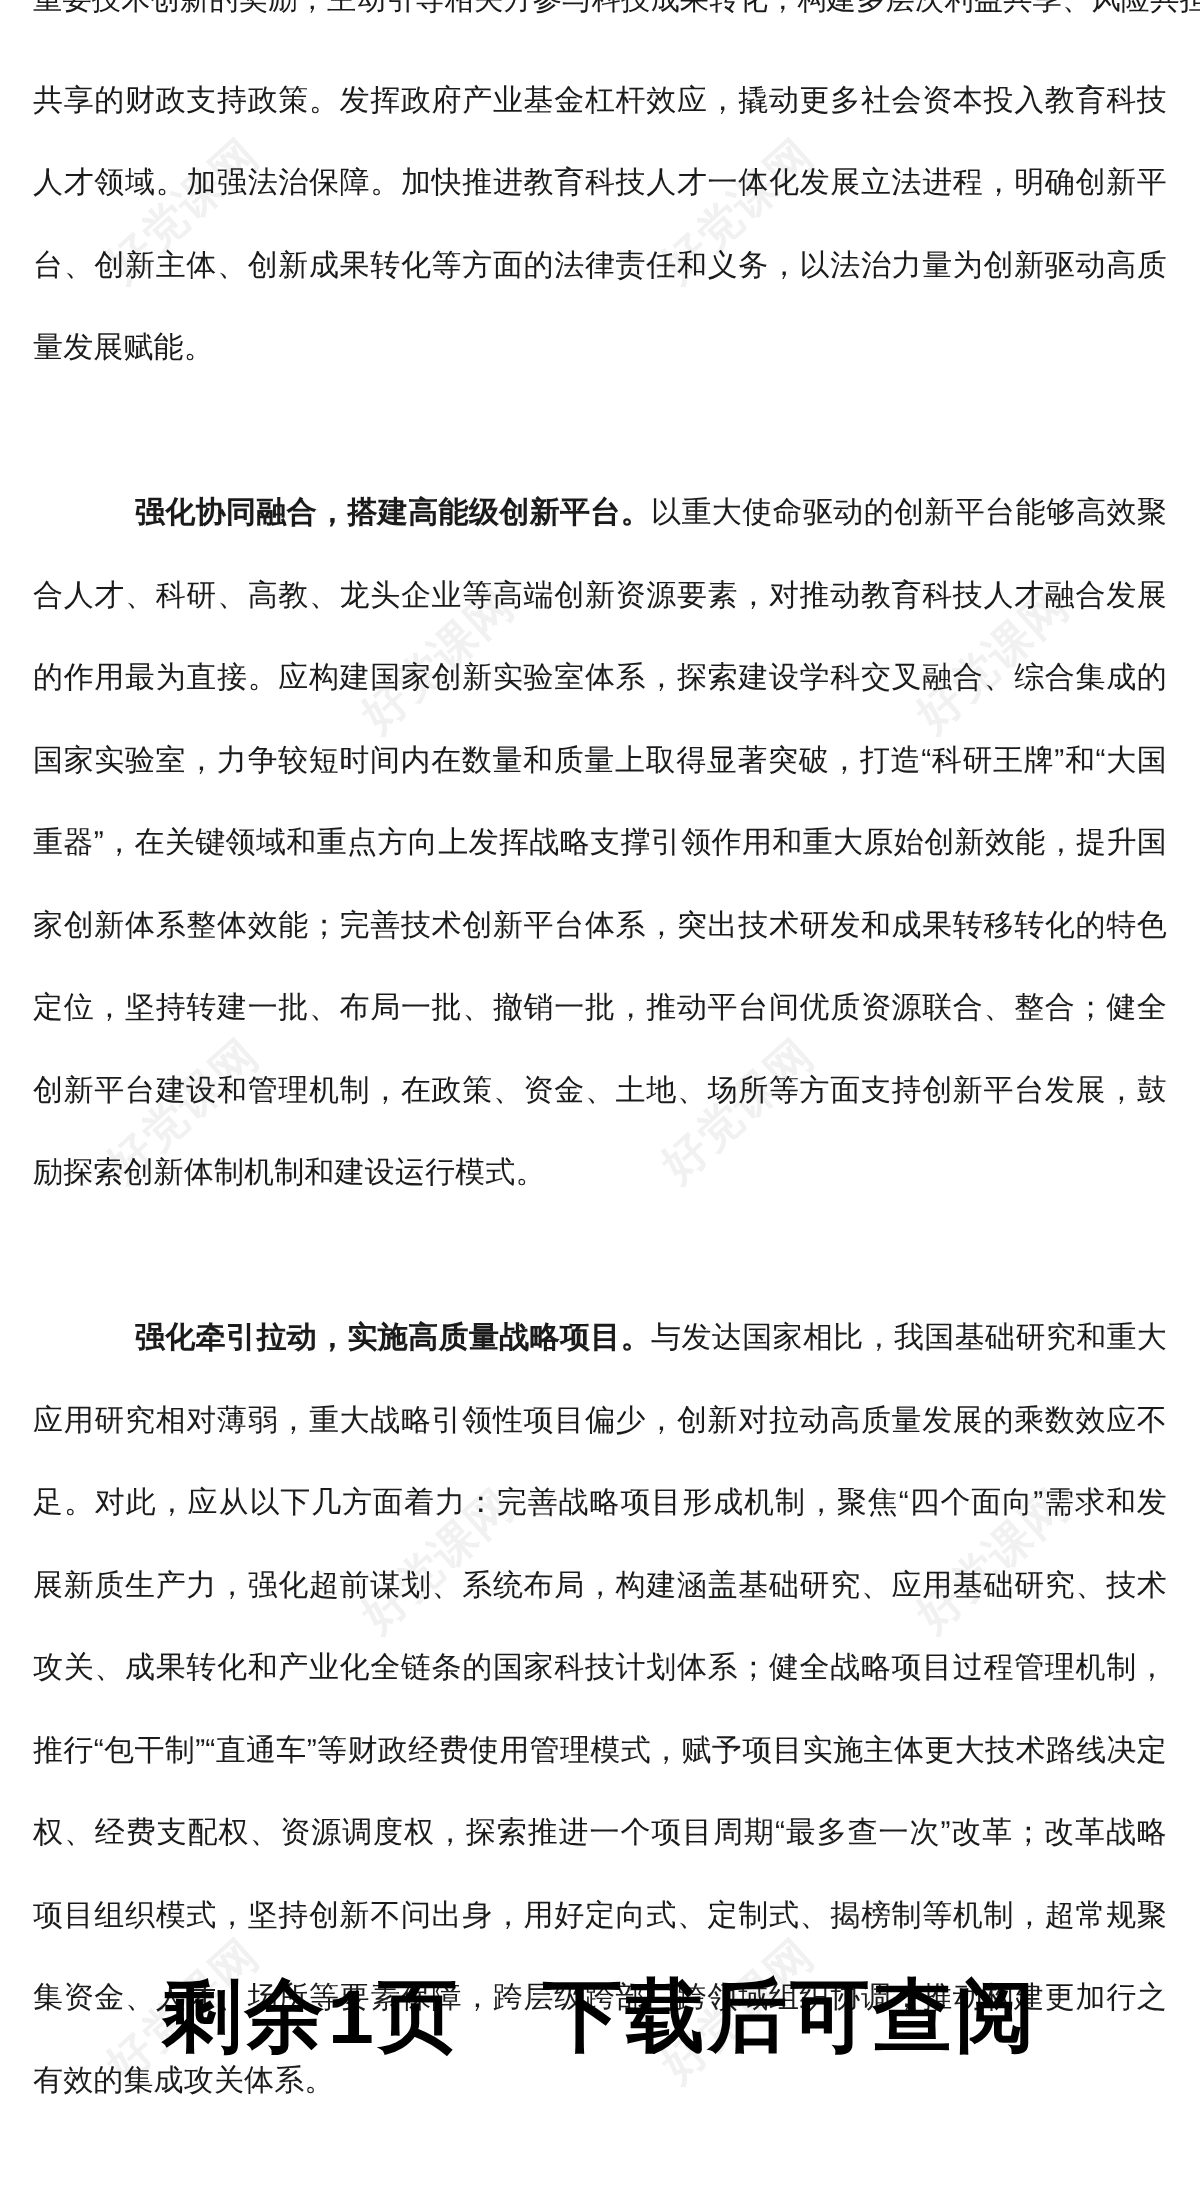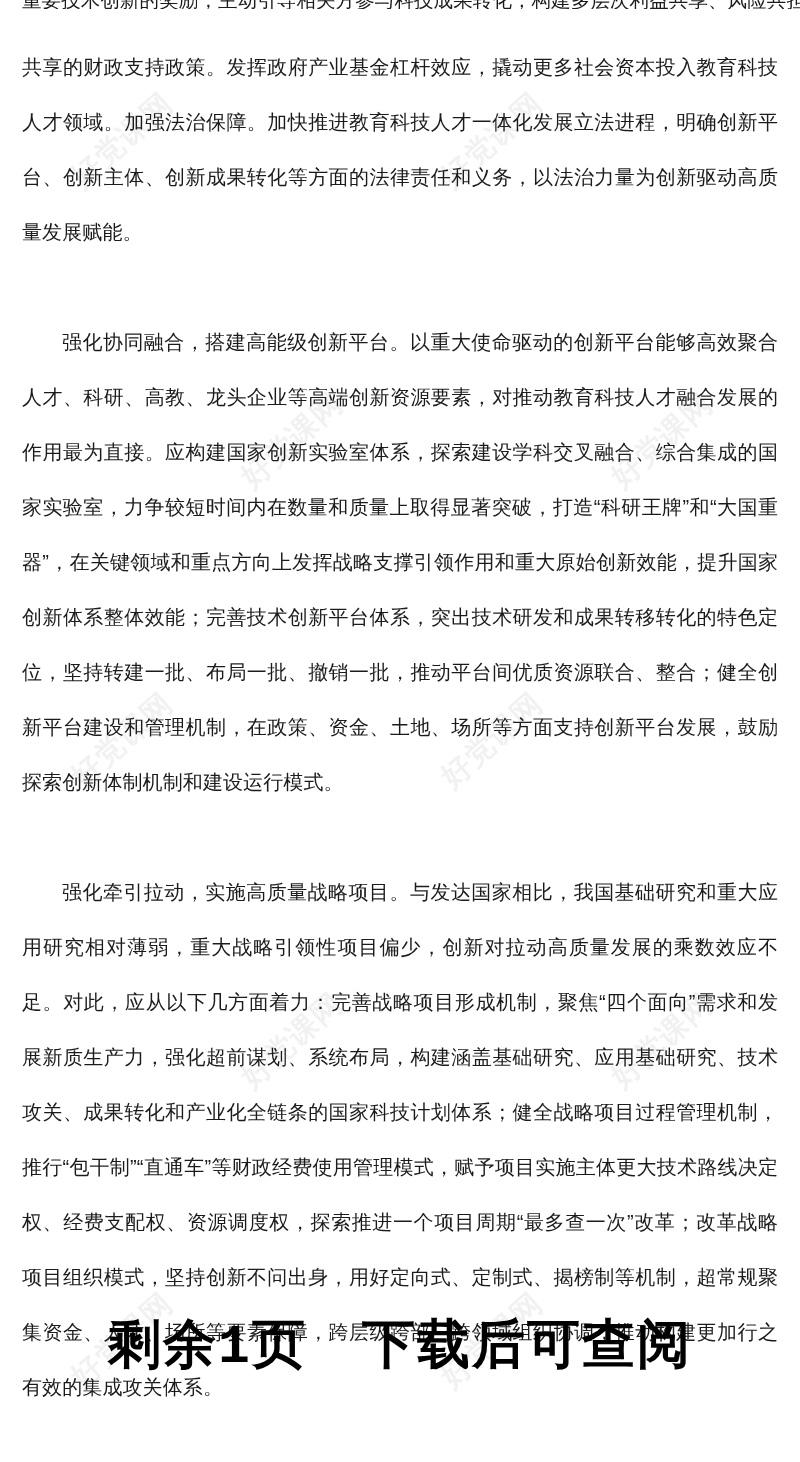--- a/index.html
+++ b/index.html
@@ -60,21 +60,22 @@
     line-height: 55px;
     color: #1b1b1b;
     text-align: justify;
     text-justify: inter-ideograph;
     letter-spacing: 0.1px;
   }
   .para.indent {
     text-indent: 2em;
   }
   .para .lead {
-    font-weight: 400;
+    font-weight: 700;
+    margin-left: 28px;
   }
   
   #clipped-line-wrap {
     position: absolute;
     left: 0;
     top: -13px;
     width: 800px;
     height: 22px;
     overflow: hidden;
     z-index: 2;

